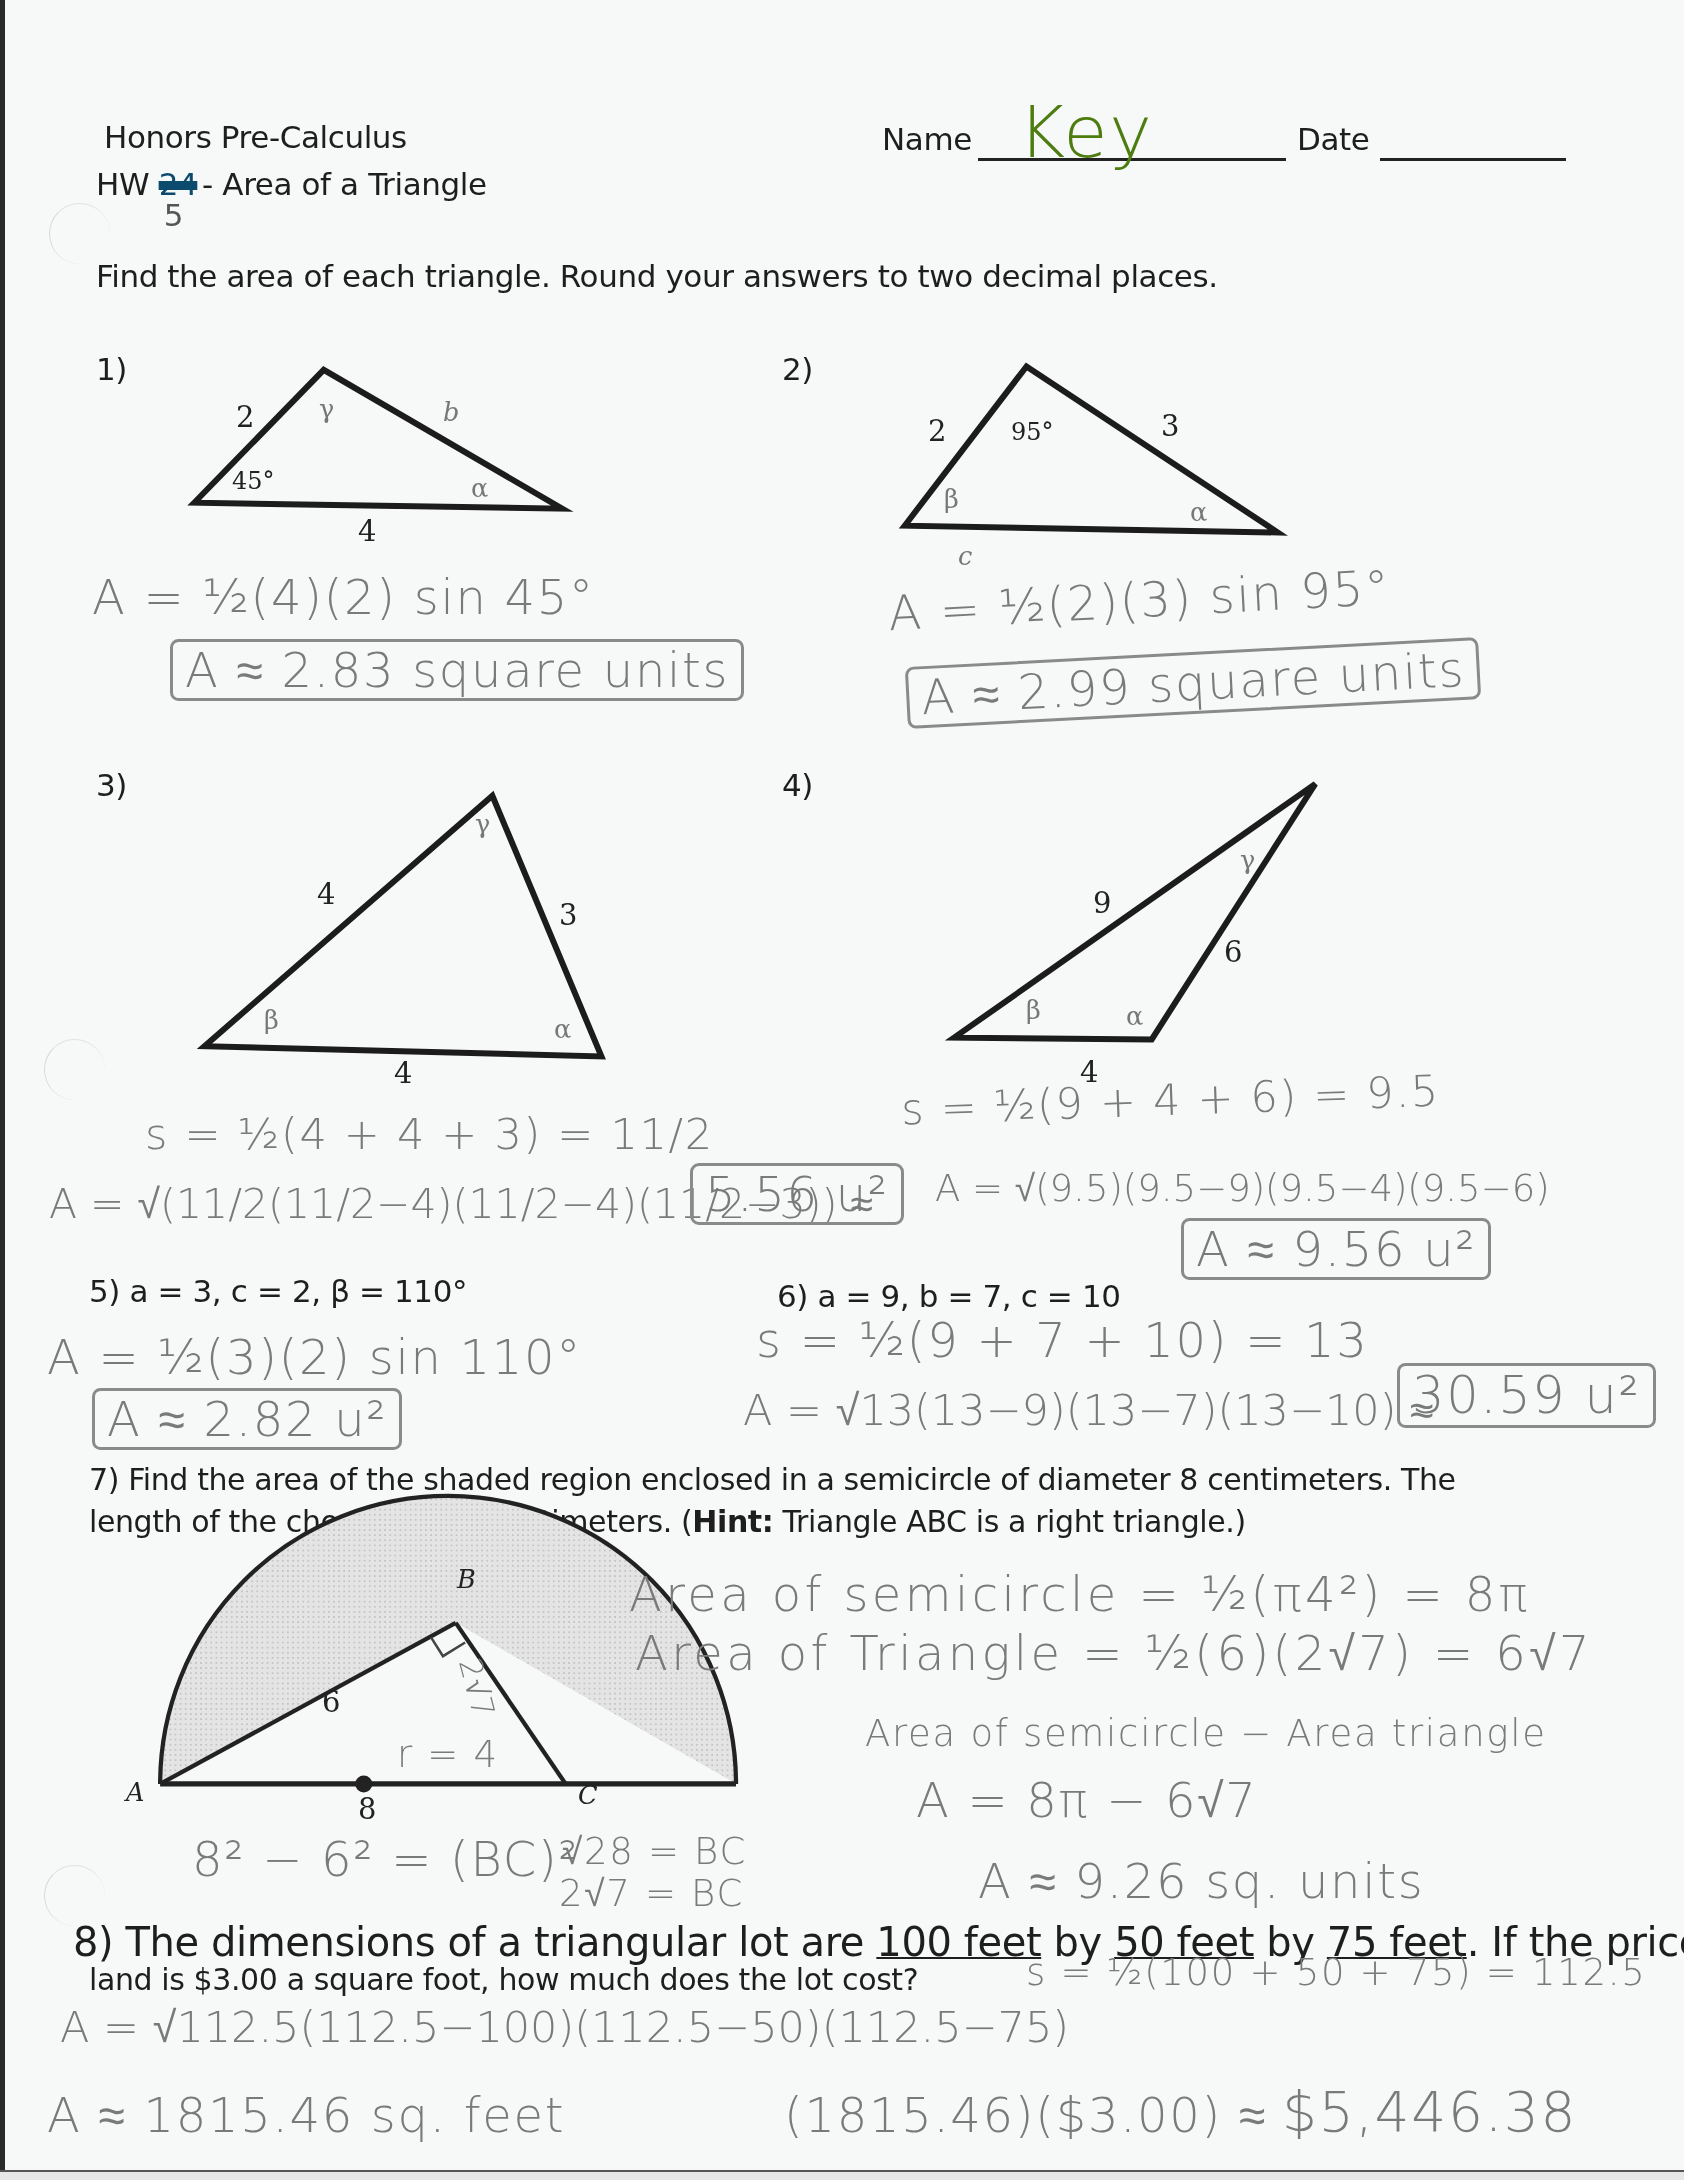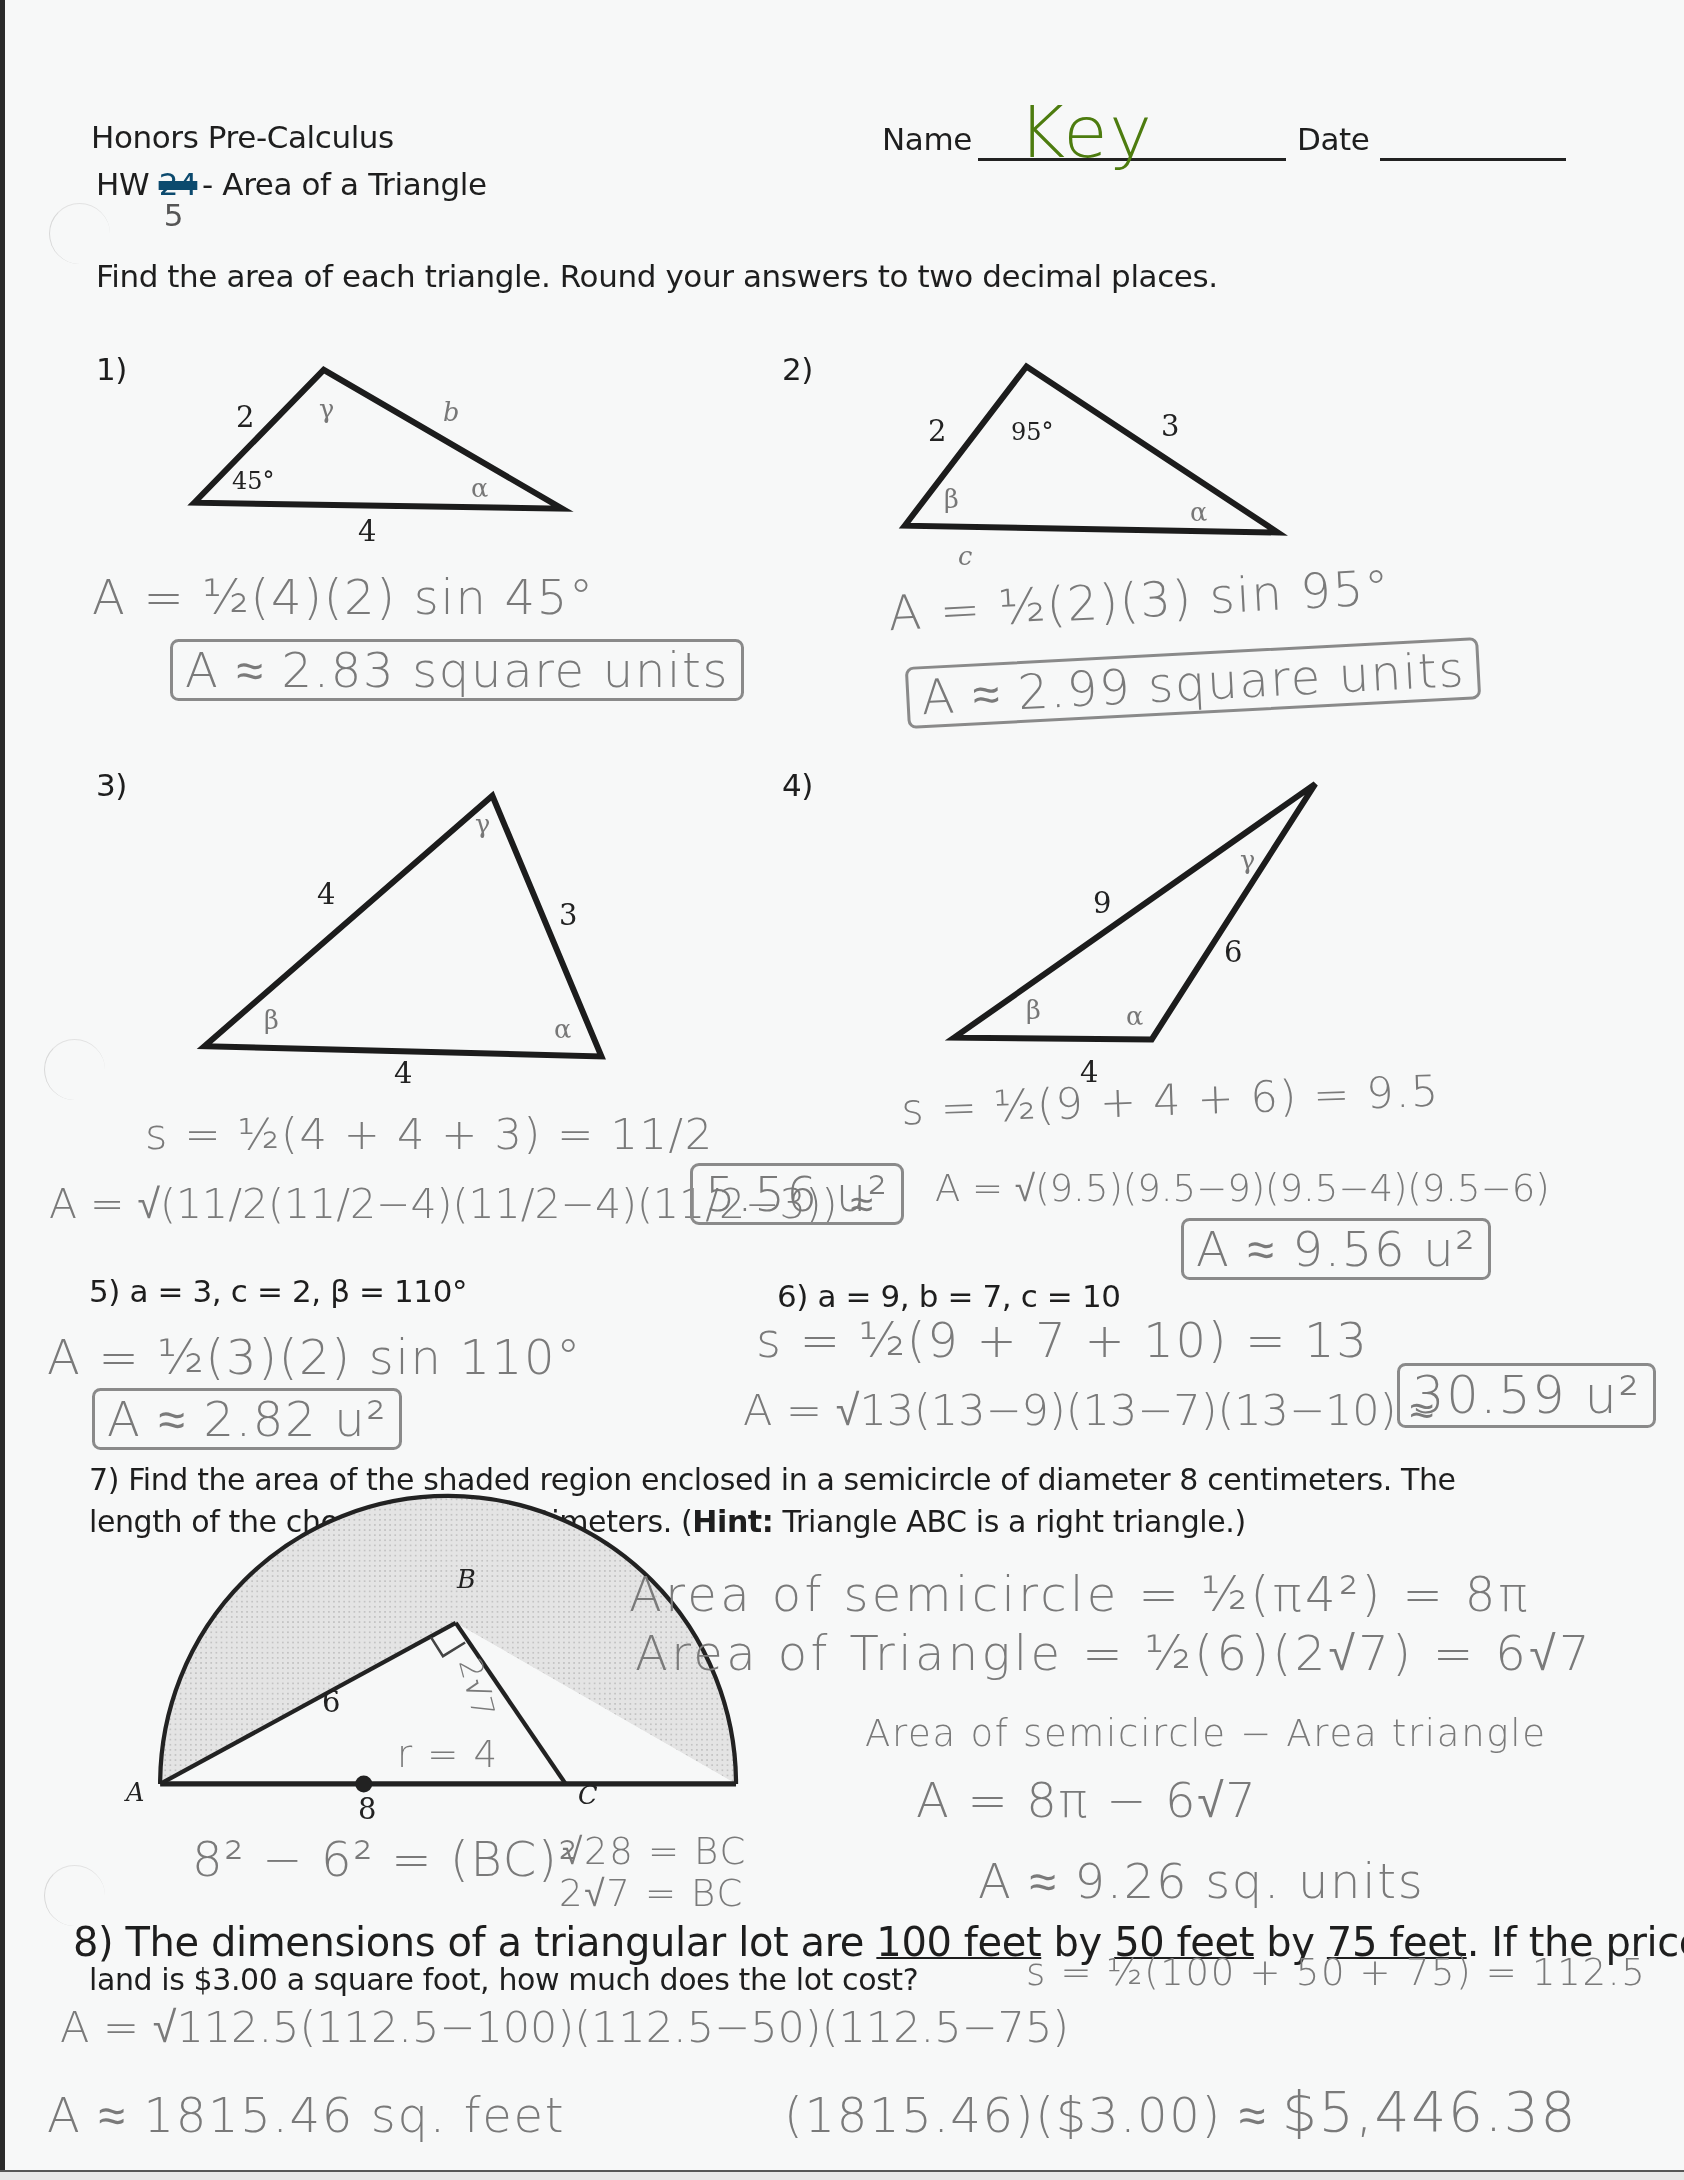--- a/index.html
+++ b/index.html
@@ -32,21 +32,21 @@
   .diag-greek { font-family:"DejaVu Serif", serif; font-size:25.6px; color:#777; }
 </style>
 </head>
 <body>
 
 <div class="left-edge"></div>
 <div class="hole" style="left:49px;top:203px;"></div>
 <div class="hole" style="left:44px;top:1039px;"></div>
 <div class="hole" style="left:44px;top:1865px;"></div>
 
-<div class="t print" style="left:91px;top:119px;">Honors Pre-Calculus</div>
+<div class="t print" style="left:104px;top:119px;">Honors Pre-Calculus</div>
 <div class="t print" style="left:96px;top:166px;">
   <span>HW</span>
   <span style="display:inline-block;width:34px;position:relative;">
     <span style="color:#0c4a6e;text-decoration:line-through;text-decoration-thickness:8.5px;">24</span>
     <span style="position:absolute;left:5.1px;top:31px;color:#555;">5</span>
   </span>
   <span>- Area of a Triangle</span>
 </div>
 
 <div class="t print" style="left:882px;top:121px;">Name</div>

